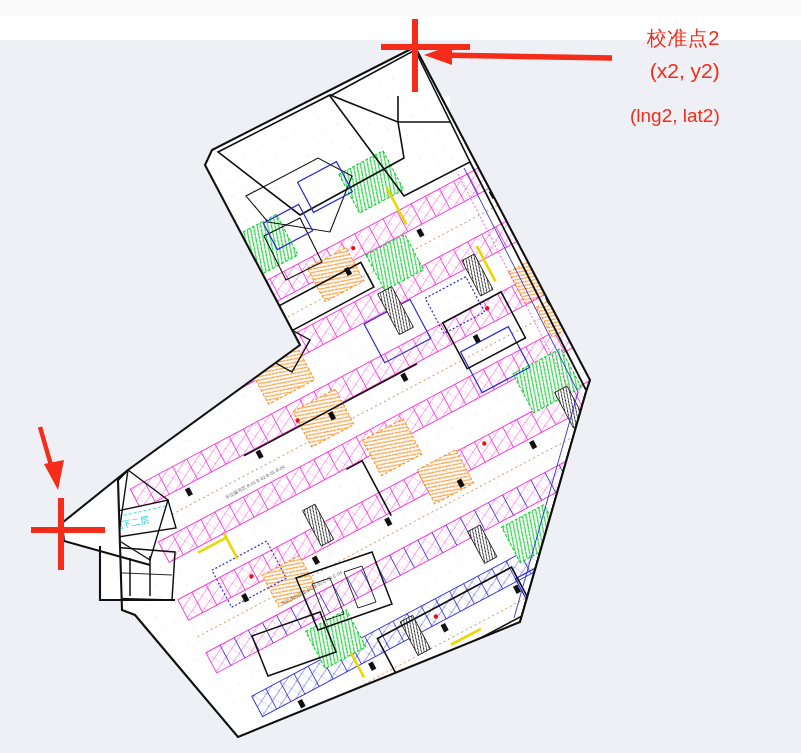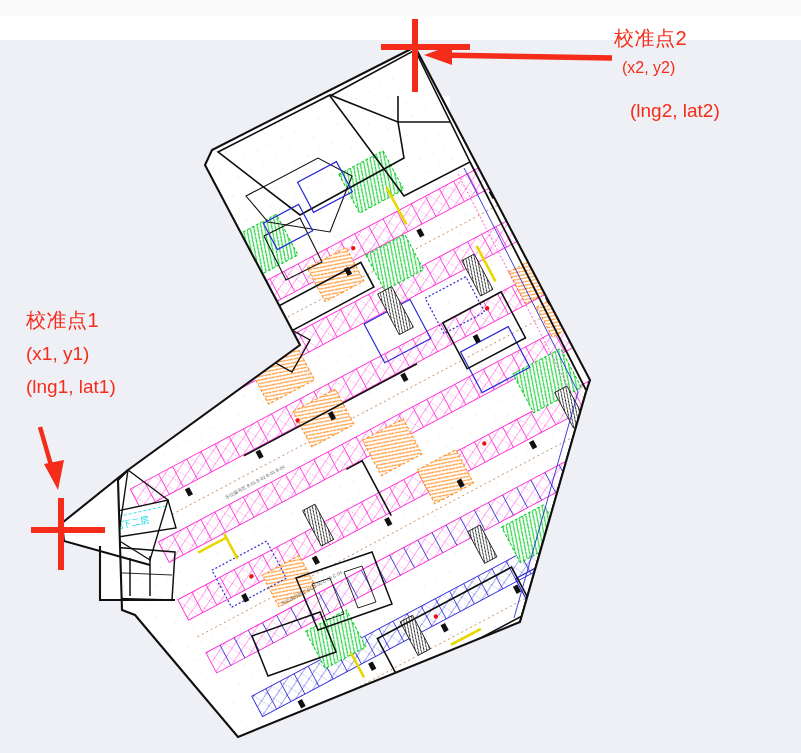--- a/index.html
+++ b/index.html
@@ -16,26 +16,26 @@
   
   .band-top{position:absolute;left:0;top:0;width:801px;height:16px;background:#fafafa;}
   .band-white{position:absolute;left:0;top:16px;width:801px;height:24px;background:#ffffff;}
   .band-body{position:absolute;left:0;top:40px;width:801px;height:713px;background:#eff0f5;}
 
   
   .plan-stage{position:absolute;left:0;top:0;width:801px;height:753px;}
   .plan-stage svg{display:block;width:801px;height:753px;}
 
   
-  .anno{position:absolute;color:#f42c19;line-height:1.0;user-select:none;}
+  .anno{position:absolute;color:#f42c19;line-height:1.0;user-select:none;text-align:right;}
   .anno .ln{display:block;white-space:nowrap;}
 
   #anno-2{left:614px;top:28px;}
   #anno-2 .l1{font-size:20px;letter-spacing:.5px;margin-bottom:12px;}
-  #anno-2 .l2{font-size:16px;margin-left:8px;margin-bottom:12px;}
+  #anno-2 .l2{font-size:21px;margin-left:8px;margin-bottom:12px;}
   #anno-2 .l3{font-size:19px;margin-left:16px;margin-top:25px;}
 
   #anno-1{left:26px;top:310px;}
   #anno-1 .l1{font-size:20px;letter-spacing:.5px;margin-bottom:14px;}
   #anno-1 .l2{font-size:19px;margin-bottom:14px;}
   #anno-1 .l3{font-size:19px;}
 
   
   .overlay{position:absolute;left:0;top:0;width:801px;height:753px;pointer-events:none;}
   .overlay svg{display:block;width:801px;height:753px;}
@@ -326,25 +326,20 @@
       </g>
     </svg>
   </div>
 
   <div class="anno" id="anno-2">
     <span class="ln l1">校准点2</span>
     <span class="ln l2">(x2, y2)</span>
     <span class="ln l3">(lng2, lat2)</span>
   </div>
 
-  <div class="anno" id="anno-1">
-    <span class="ln l1">校准点1</span>
-    <span class="ln l2">(x1, y1)</span>
-    <span class="ln l3">(lng1, lat1)</span>
-  </div>
 
   <div class="overlay">
     <svg viewBox="0 0 801 753" xmlns="http://www.w3.org/2000/svg">
 
       <g stroke="#f42c19" stroke-width="6" stroke-linecap="butt">
         <path d="M415,19 L415,92"></path>
         <path d="M381,47 L470,47"></path>
       </g>
 
       <g>

